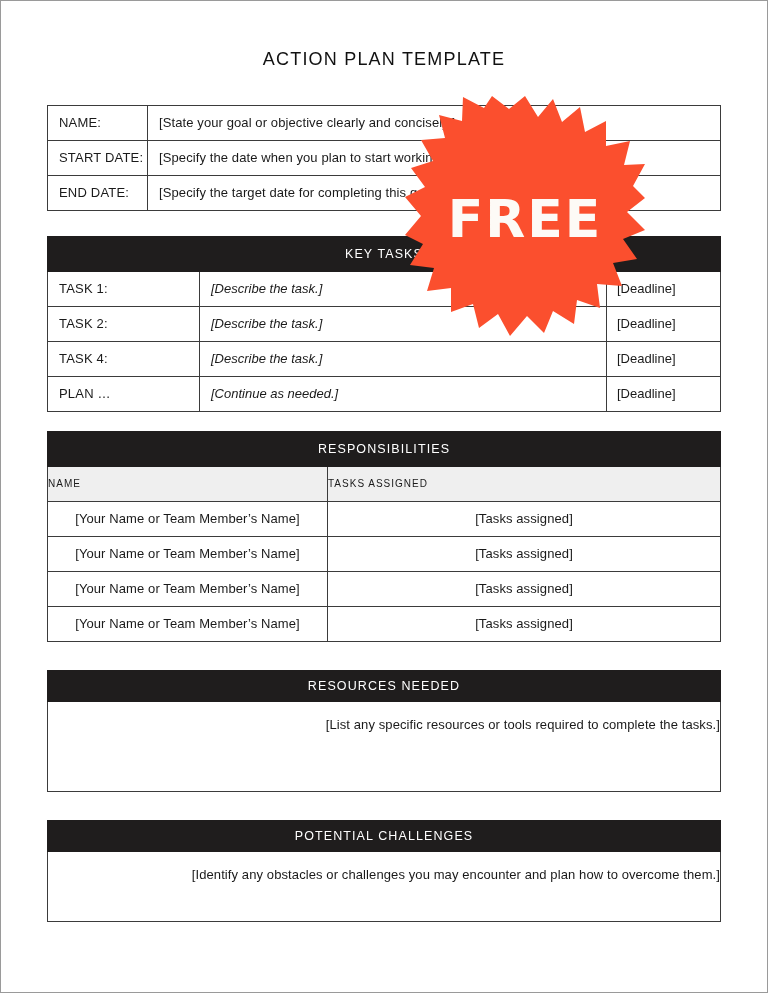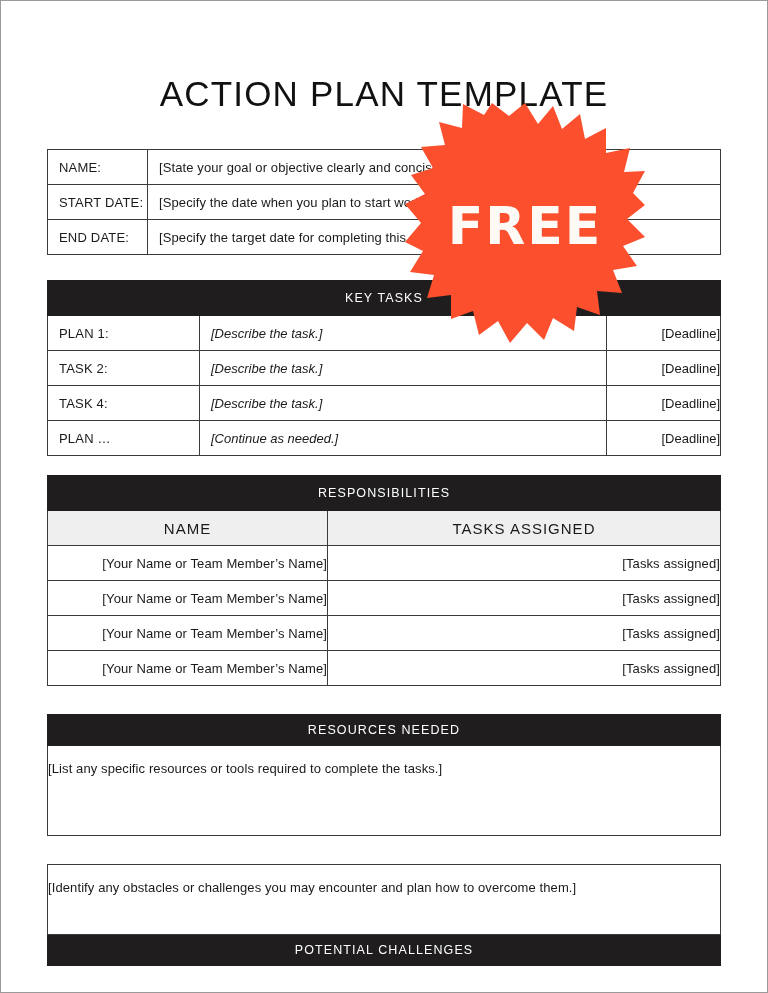--- a/index.html
+++ b/index.html
@@ -26,26 +26,26 @@
     padding: 0 46px;
     box-sizing: border-box;
     width: 100%;
     height: 100%;
   }
 
   
   .doc-title {
     text-align: center;
     font-family: "Liberation Sans", sans-serif;
-    font-size: 35px;
+    font-size: 18px;
     font-weight: 400;
     letter-spacing: 1.2px;
     color: #111111;
-    margin: 0;
-    padding-top: 72px;
+    margin: 16px;
+    padding-top: 32px;
     padding-bottom: 0;
     line-height: 1.2;
   }
 
   
   table {
     border-collapse: collapse;
     width: 100%;
     table-layout: fixed;
     font-size: 13px;
@@ -96,62 +96,60 @@
   .task-label {
     padding-left: 11px;
     letter-spacing: .2px;
   }
   .task-desc {
     padding-left: 11px;
     font-style: italic;
   }
   .task-deadline {
     padding-left: 10px;
-    text-align: right;
   }
 
   
   .block-resp {
     margin-top: 19px;
   }
   .block-resp td {
     height: 34px;
   }
   .subhead {
     background: #efefef;
+    letter-spacing: 1px;
+    font-size: 10px;
+    height: 34px;
+  }
+  .resp-cell {
     text-align: center;
-    letter-spacing: 1px;
-    font-size: 15px;
-    height: 34px;
-  }
-  .resp-cell {
-    text-align: right;
     letter-spacing: .1px;
   }
 
   
   .block-free {
     margin-top: 28px;
   }
   .free-body {
     height: 74px;
-    text-align: left;
+    text-align: right;
     vertical-align: top;
     padding-top: 15px;
     letter-spacing: .1px;
   }
   .free-body.short {
     height: 54px;
   }
 
   
   .free-badge {
     position: absolute;
     left: 404px;
-    top: 102px;
+    top: 95px;
     width: 240px;
     height: 240px;
     pointer-events: none;
   }
   .free-badge svg {
     display: block;
     width: 100%;
     height: 100%;
     overflow: visible;
   }
@@ -196,21 +194,21 @@
       <colgroup>
         <col style="width:152px">
         <col>
         <col style="width:114px">
       </colgroup>
       <tbody>
         <tr>
           <td class="section-bar" colspan="3">KEY TASKS</td>
         </tr>
         <tr>
-          <td class="task-label">PLAN 1:</td>
+          <td class="task-label">TASK 1:</td>
           <td class="task-desc">[Describe the task.]</td>
           <td class="task-deadline">[Deadline]</td>
         </tr>
         <tr>
           <td class="task-label">TASK 2:</td>
           <td class="task-desc">[Describe the task.]</td>
           <td class="task-deadline">[Deadline]</td>
         </tr>
         <tr>
           <td class="task-label">TASK 4:</td>
@@ -264,24 +262,24 @@
         </tr>
         <tr>
           <td class="free-body">[List any specific resources or tools required to complete the tasks.]</td>
         </tr>
       </tbody>
     </table>
 
     <table class="block-free">
       <tbody>
         <tr>
+          <td class="section-bar">POTENTIAL CHALLENGES</td>
+        </tr>
+        <tr>
           <td class="free-body short">[Identify any obstacles or challenges you may encounter and plan how to overcome them.]</td>
-        </tr>
-        <tr>
-          <td class="section-bar">POTENTIAL CHALLENGES</td>
         </tr>
       </tbody>
     </table>
 
   </div>
 
   <div class="free-badge">
     <svg viewBox="0 0 240 240" xmlns="http://www.w3.org/2000/svg" aria-hidden="true">
       <polygon id="burst" fill="#fb4f2e" points="
         120,0 133,21 148,3 157,26 175,11 180,36 201,25 201,50 225,45 219,69

